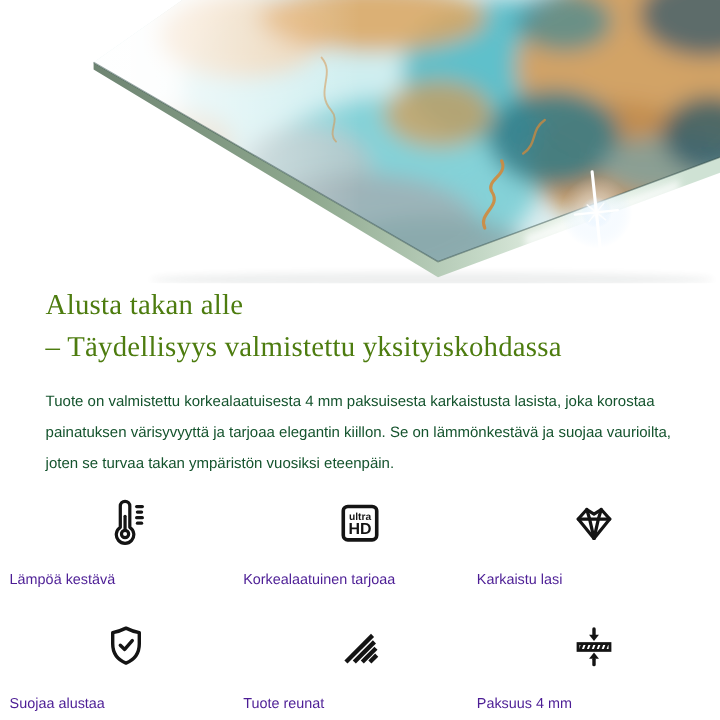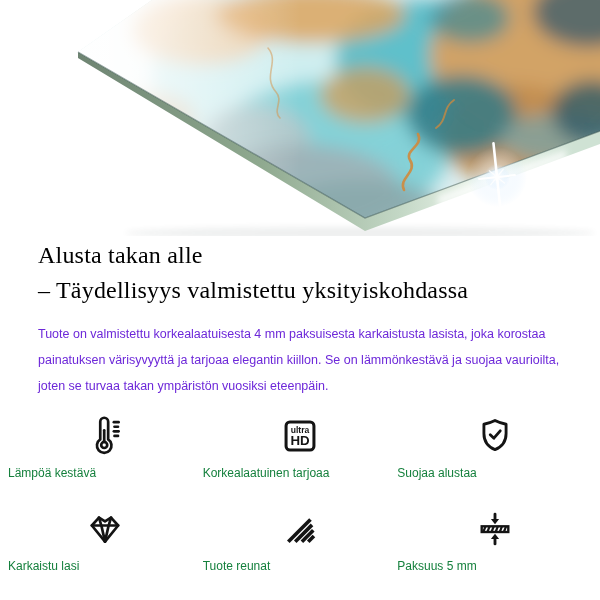--- a/index.html
+++ b/index.html
@@ -1,28 +1,28 @@
 <!DOCTYPE html>
 <html lang="fi"><head>
 <meta charset="utf-8">
 <style>
   html,body{margin:0;padding:0;background:#ffffff;}
   .page{position:relative;width:600px;height:600px;background:#fff;overflow:hidden;
         font-family:"Liberation Sans","DejaVu Sans",sans-serif;color:#1d1d1d;}
   .hero{display:block;width:600px;height:236px;}
   .headline{margin:2px 30px 0 38px;font-family:"Liberation Serif","DejaVu Serif",serif;
-            font-weight:400;font-size:24px;line-height:35px;color:#000000;letter-spacing:.2px;}
+            font-weight:400;font-size:24px;line-height:35px;color:#4d7c0f;letter-spacing:.2px;}
   .headline span{display:block;}
-  .desc{margin:13px 28px 0 38px;max-width:540px;font-size:12.5px;line-height:26px;color:#6d28d9;}
+  .desc{margin:13px 28px 0 38px;max-width:540px;font-size:12.5px;line-height:26px;color:#14532d;}
   .features{display:grid;grid-template-columns:repeat(3,1fr);row-gap:26px;margin-top:14px;
             padding:0 8px;}
   .feature{display:flex;flex-direction:column;}
   .ficon{height:42px;display:flex;align-items:flex-end;justify-content:center;color:#141414;}
   .ficon svg{display:block;}
-  .flabel{margin-top:11px;font-size:12px;color:#15803d;}
+  .flabel{margin-top:21px;font-size:12px;color:#4c1d95;}
   .hd-top{font-size:5.4px;font-weight:700;font-family:"Liberation Sans",sans-serif;}
   .hd-bottom{font-size:8.4px;font-weight:800;font-family:"Liberation Sans",sans-serif;}
 </style>
 </head>
 <body>
 
 <div class="page">
 
   <svg class="hero" viewBox="0 0 600 236" xmlns="http://www.w3.org/2000/svg" aria-hidden="true">
     <defs>
@@ -131,38 +131,38 @@
           <rect x="3.2" y="3.2" width="17.6" height="17.6" rx="2.4" fill="none" stroke="currentColor" stroke-width="1.9"></rect>
           <text class="hd-top" x="12" y="10.4" text-anchor="middle" fill="currentColor">ultra</text>
           <text class="hd-bottom" x="12" y="17.6" text-anchor="middle" fill="currentColor">HD</text>
         </svg>
       </span>
       <span class="flabel">Korkealaatuinen tarjoaa</span>
     </div>
 
     <div class="feature">
       <span class="ficon">
-        <svg width="38" height="40" viewBox="0 0 24 24" fill="none" stroke="currentColor" stroke-width="1.8" stroke-linecap="round" stroke-linejoin="round">
-          <path d="M12 2.8 C14.4 4 16.9 4.8 19 5.2 V11 C19 16 16.2 19.5 12 21.2 C7.8 19.5 5 16 5 11 V5.2 C7.1 4.8 9.6 4 12 2.8 Z"></path>
-          <path d="M9 11.8 L11.3 14 L15.3 9.4"></path>
-        </svg>
-      </span>
-      <span class="flabel">Suojaa alustaa</span>
-    </div>
-
-    <div class="feature">
-      <span class="ficon">
         <svg width="40" height="38" viewBox="0 0 24 24" fill="none" stroke="currentColor" stroke-width="1.7" stroke-linecap="round" stroke-linejoin="round">
           <path d="M8.2 4.8 L12 7.2 L15.8 4.8 L20.3 9.8 L12 20 L3.7 9.8 Z"></path>
           <path d="M3.7 9.8 H20.3"></path>
           <path d="M8.2 4.8 L9.7 9.8 L12 20"></path>
           <path d="M15.8 4.8 L14.3 9.8 L12 20"></path>
         </svg>
       </span>
       <span class="flabel">Karkaistu lasi</span>
+    </div>
+
+    <div class="feature">
+      <span class="ficon">
+        <svg width="38" height="40" viewBox="0 0 24 24" fill="none" stroke="currentColor" stroke-width="1.8" stroke-linecap="round" stroke-linejoin="round">
+          <path d="M12 2.8 C14.4 4 16.9 4.8 19 5.2 V11 C19 16 16.2 19.5 12 21.2 C7.8 19.5 5 16 5 11 V5.2 C7.1 4.8 9.6 4 12 2.8 Z"></path>
+          <path d="M9 11.8 L11.3 14 L15.3 9.4"></path>
+        </svg>
+      </span>
+      <span class="flabel">Suojaa alustaa</span>
     </div>
 
     <div class="feature">
       <span class="ficon">
         <svg width="38" height="38" viewBox="0 0 24 24" fill="none" stroke="currentColor" stroke-width="2.3" stroke-linecap="butt">
           <path d="M4.6 20 L18.6 6"></path>
           <path d="M9 20 L19.6 9.4"></path>
           <path d="M13.2 20 L20.4 12.8"></path>
           <path d="M17.2 20 L20.8 16.4"></path>
         </svg>
@@ -183,17 +183,17 @@
           <g stroke="currentColor" stroke-width="1.4">
             <path d="M4.6 13.9 L6 10.3"></path>
             <path d="M7.2 13.9 L8.6 10.3"></path>
             <path d="M9.8 13.9 L11.2 10.3"></path>
             <path d="M12.4 13.9 L13.8 10.3"></path>
             <path d="M15 13.9 L16.4 10.3"></path>
             <path d="M17.6 13.9 L19 10.3"></path>
           </g>
         </svg>
       </span>
-      <span class="flabel">Paksuus 5 mm</span>
+      <span class="flabel">Paksuus 4 mm</span>
     </div>
 
   </div>
 </div>
 
 </body></html>

